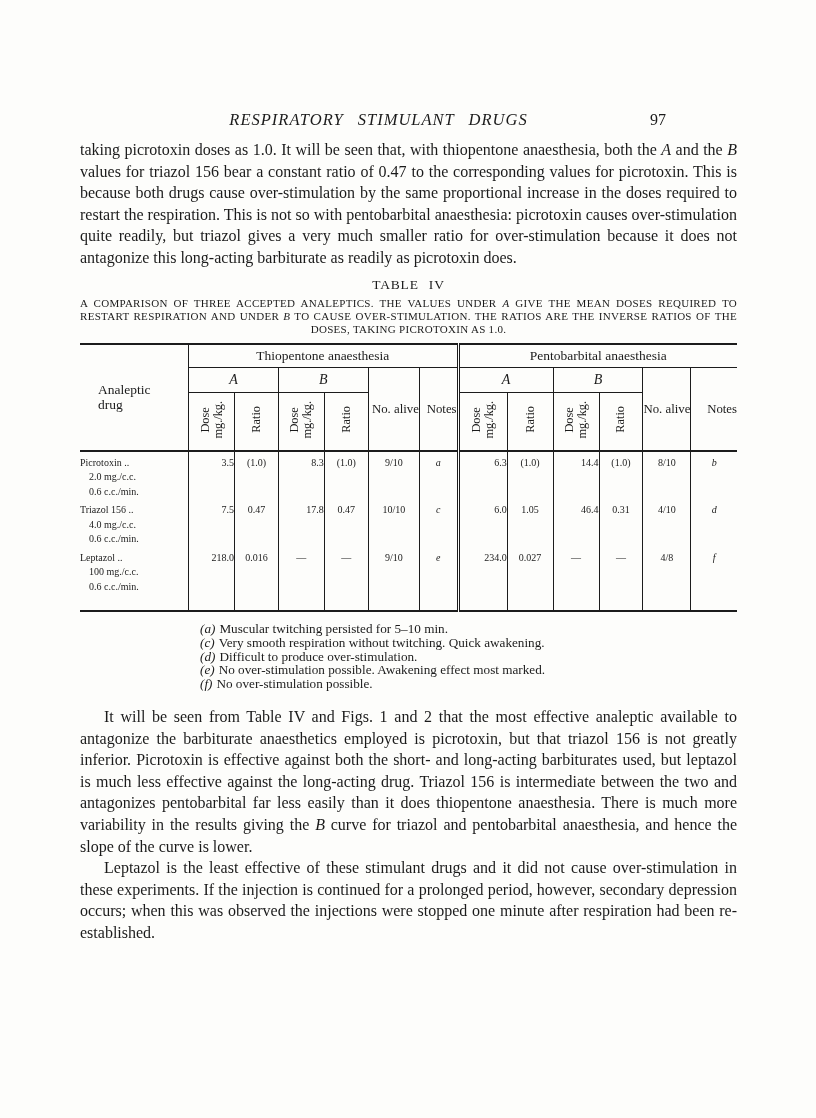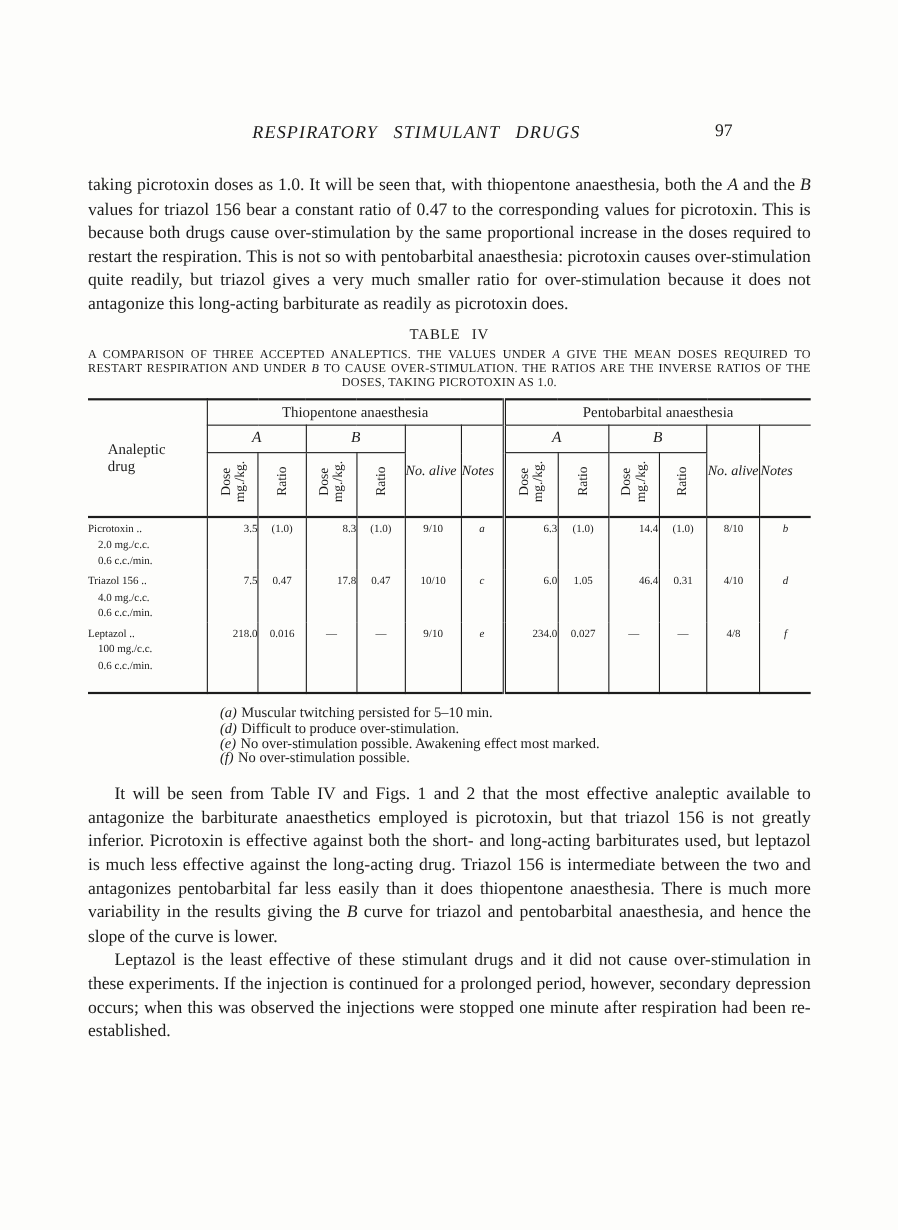--- a/index.html
+++ b/index.html
@@ -11,21 +11,21 @@
     overflow: hidden;
     font-family: "Liberation Serif", "DejaVu Serif", serif;
     color: #1b1b1b;
   }
   .content {
     position: absolute;
     left: 80px;
     top: 110px;
     width: 657px;
   }
-  .page-header { position: relative; height: 24px; margin-bottom: 24px; }
+  .page-header { position: relative; height: 24px; margin-bottom: 5px; }
   .page-title {
     text-align: center;
     font-style: italic;
     font-size: 16.5px;
     letter-spacing: 1px;
     word-spacing: 9px;
     padding-right: 60px;
   }
   .page-number { position: absolute; right: 71px; top: 1px; font-size: 16px; }
 
@@ -78,25 +78,24 @@
   .drughd-inner { width: 72px; margin: 0 auto; text-align: left; line-height: 15px; }
   .ab-hd {
     text-align: center;
     vertical-align: middle;
     font-style: italic;
     font-size: 14px;
     height: 25px;
     border-bottom: 1px solid #1c1c1c;
   }
   .side-hd {
-    text-align: left;
+    text-align: right;
     vertical-align: middle;
     font-size: 12.8px;
     line-height: 14px;
-    font-style: italic;
   }
   .rot { height: 58px; vertical-align: middle; text-align: center; }
   .vtext {
     display: inline-block;
     writing-mode: vertical-rl;
     transform: rotate(180deg);
     font-size: 12.3px;
     line-height: 13px;
     white-space: nowrap;
   }
@@ -241,20 +240,21 @@
           <td class="bl ctr">—</td>
           <td class="bl ctr">—</td>
           <td class="bl ctr">4/8</td>
           <td class="bl note-val">f</td>
         </tr>
       </tbody>
     </table>
 
     <div class="footnotes">
       <div class="fn-line"><i>(a)</i><span>Muscular twitching persisted for 5–10 min.</span></div>
+      <div class="fn-line"><i>(c)</i><span>Very smooth respiration without twitching.  Quick awakening.</span></div>
       <div class="fn-line"><i>(d)</i><span>Difficult to produce over-stimulation.</span></div>
       <div class="fn-line"><i>(e)</i><span>No over-stimulation possible.  Awakening effect most marked.</span></div>
       <div class="fn-line"><i>(f)</i><span>No over-stimulation possible.</span></div>
     </div>
   </div>
 
   <p class="para indent p2"><span>It will be seen from Table IV and Figs. 1 and 2 that the most effective analeptic available to antagonize the barbiturate anaesthetics employed is picrotoxin, but that triazol 156 is not greatly inferior. Picrotoxin is effective against both the short- and long-acting barbiturates used, but leptazol is much less effective against the long-acting drug. Triazol 156 is intermediate between the two and antagonizes pentobarbital far less easily than it does thiopentone anaesthesia. There is much more variability in the results giving the </span><i>B</i><span> curve for triazol and pentobarbital anaesthesia, and hence the slope of the curve is lower.</span></p>
 
   <p class="para indent"><span>Leptazol is the least effective of these stimulant drugs and it did not cause over-stimulation in these experiments. If the injection is continued for a prolonged period, however, secondary depression occurs; when this was observed the injections were stopped one minute after respiration had been re-established.</span></p>
 

